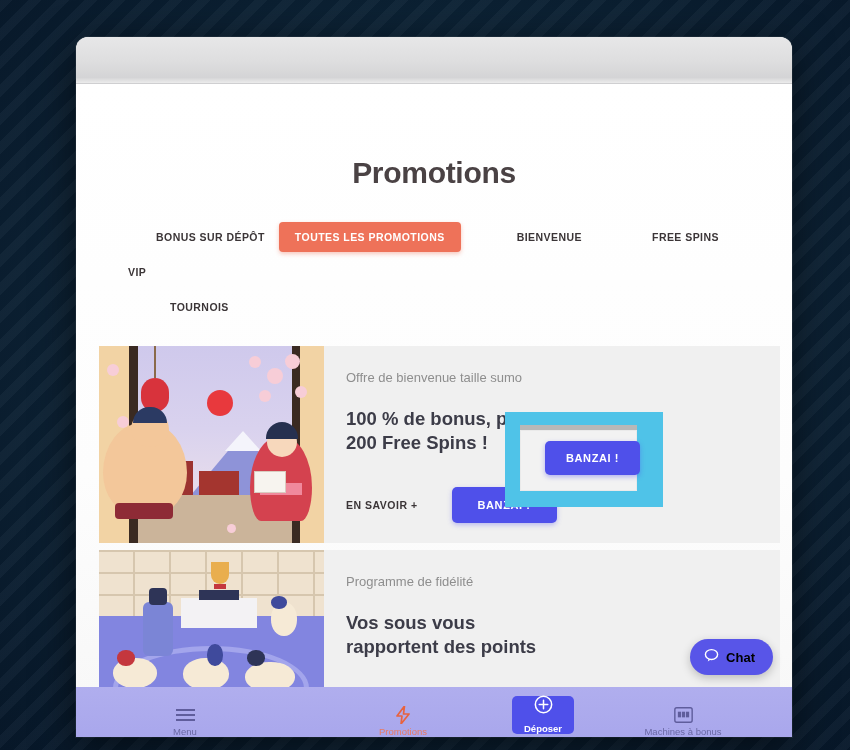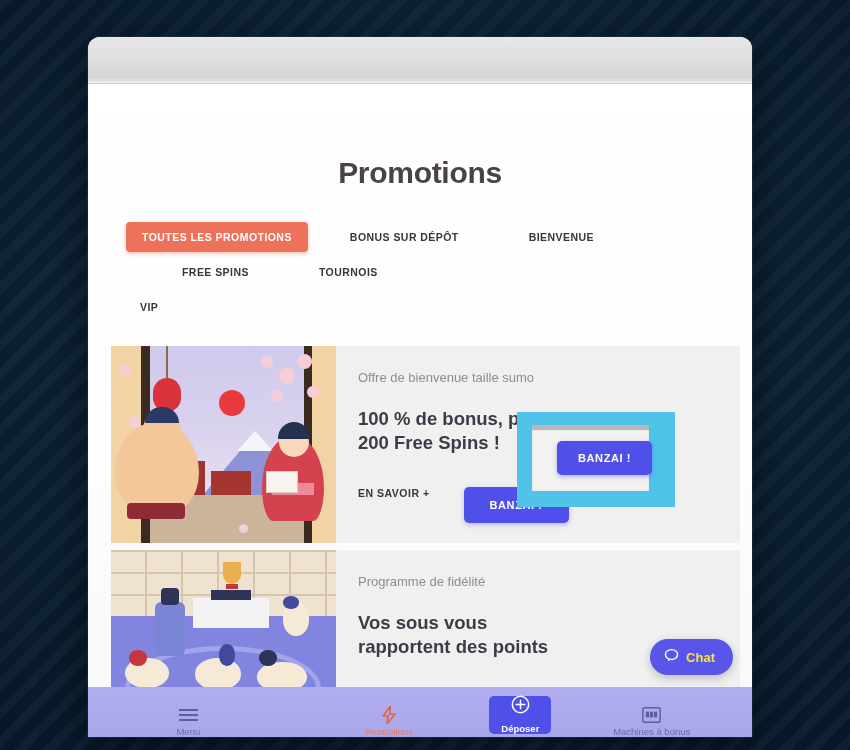--- a/index.html
+++ b/index.html
@@ -16,21 +16,21 @@
     background:
       repeating-linear-gradient(135deg,
         rgba(255,255,255,0.030) 0px,
         rgba(255,255,255,0.030) 9px,
         rgba(0,0,0,0.045) 9px,
         rgba(0,0,0,0.045) 20px),
       radial-gradient(ellipse at 50% 45%, #123752 0%, #0c2235 55%, #07182a 100%);
   }
   
   #device{
-    position:absolute; left:88px; top:37px; width:664px; height:700px;
+    position:absolute; left:76px; top:37px; width:716px; height:700px;
     border-radius:12px 12px 0 0;
     overflow:hidden;
     box-shadow:0 10px 42px rgba(0,0,0,0.55), 0 0 0 1px rgba(255,255,255,0.07);
     background:#fff;
   }
   #chrome{
     height:47px; width:100%;
     background:linear-gradient(180deg,#e7e7e8 0%,#dededf 52%,#d4d4d6 88%,#ececec 100%);
     border-bottom:1px solid #cfcfd1;
   }
@@ -93,21 +93,21 @@
     flex:1; padding:24px 26px 20px 22px;
     display:flex; flex-direction:column; position:relative;
   }
   .promo-kicker{ font-size:13px; color:#8e8e8e; }
   .promo-headline{
     margin-top:22px;
     font-size:18.5px; font-weight:bold; color:#3c3c48; line-height:1.28;
     max-width:215px;
   }
   .promo-actions{
-    margin-top:auto; display:flex; gap:34px;
+    margin-top:auto; display:flex; align-items:center; gap:34px;
   }
   .learn-more{
     font-size:10.5px; font-weight:bold; letter-spacing:0.5px; color:#3b3537;
     cursor:pointer; white-space:nowrap;
   }
   .cta-btn{
     background:#4f50ea;
     color:#fff;
     font-size:11px; font-weight:bold; letter-spacing:0.6px;
     border:none; border-radius:5px;
@@ -134,21 +134,21 @@
     position:absolute; left:40px; top:29px;
     background:#4f50ea; color:#fff;
     font-size:11px; font-weight:bold; letter-spacing:0.6px;
     border:none; border-radius:5px;
     padding:11px 21px;
     box-shadow:0 2px 5px rgba(79,80,234,0.4);
   }
   
   #chat-widget{
     position:absolute; right:19px; bottom:62px;
-    background:#5855e8; color:#fde047;
+    background:#5855e8; color:#000000;
     border-radius:22px;
     padding:9px 18px 9px 14px;
     display:flex; align-items:center; gap:7px;
     font-size:13px; font-weight:bold;
     cursor:pointer; z-index:30;
     box-shadow:0 3px 10px rgba(0,0,0,0.22);
   }
   
   #bottom-nav{
     position:absolute; left:0; right:0; bottom:0; height:50px;
@@ -223,26 +223,26 @@
 
 <div id="device">
 
   <div id="chrome"></div>
 
   <div id="viewport">
 
     <h1 id="page-title">Promotions</h1>
 
     <nav id="tabs">
+      <div class="tab spacer-1">BONUS SUR DÉPÔT</div>
       <div class="tab active">TOUTES LES PROMOTIONS</div>
-      <div class="tab spacer-1">BONUS SUR DÉPÔT</div>
       <div class="tab spacer-n">BIENVENUE</div>
       <div class="tab spacer-n">FREE SPINS</div>
+      <div class="tab wrap-first">VIP</div>
       <div class="tab spacer-n">TOURNOIS</div>
-      <div class="tab wrap-first">VIP</div>
     </nav>
 
     <div id="promo-list">
 
       <article class="promo-card">
         <div class="promo-art">
           <div class="sky"></div>
           <div class="sun"></div>
           <div class="fuji"></div>
             <div class="fuji-cap"></div>

